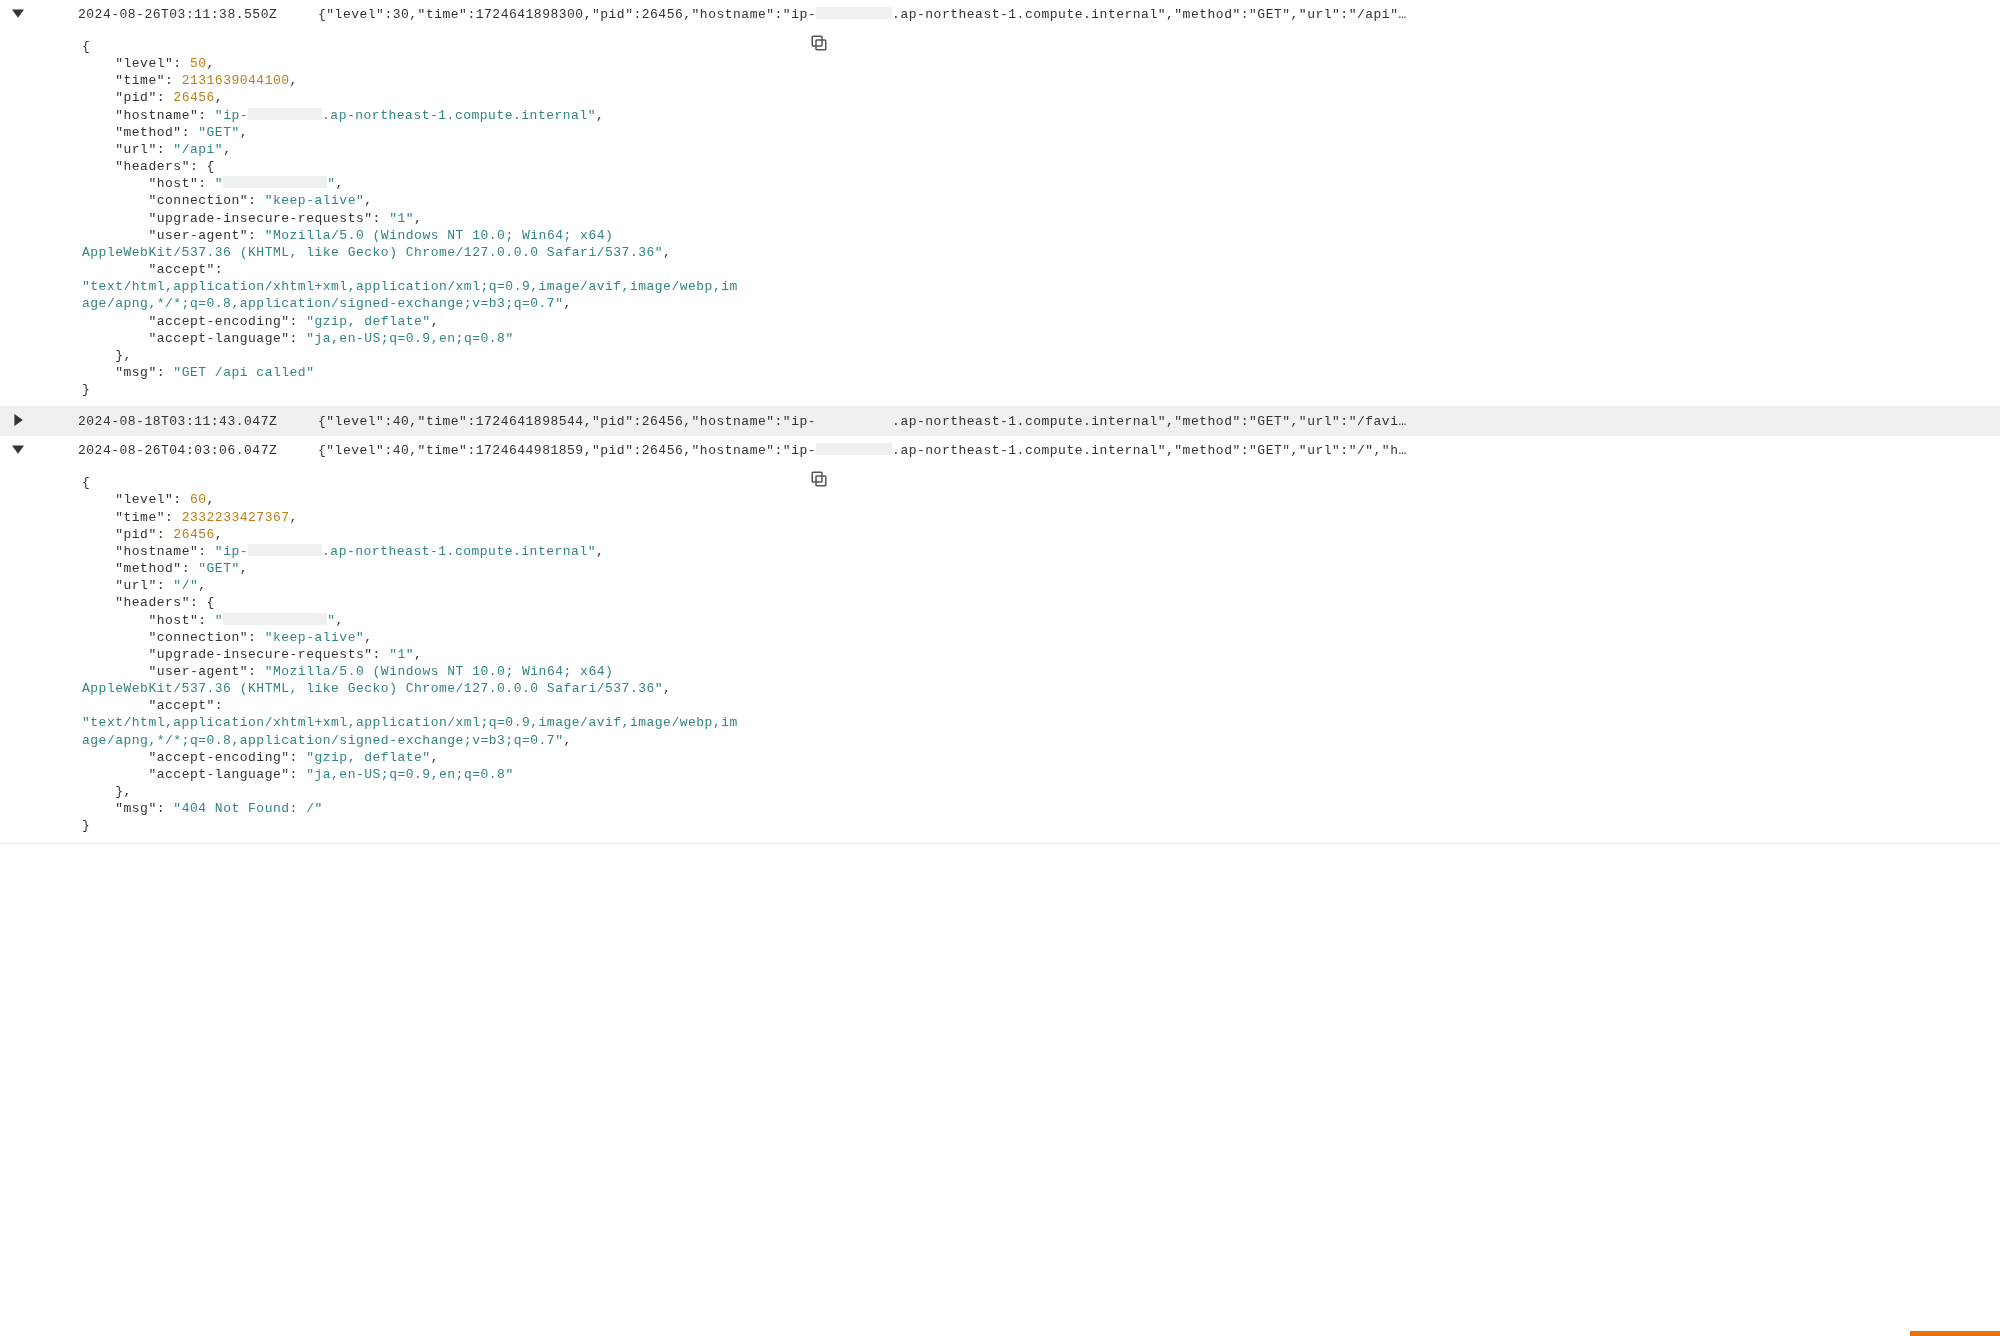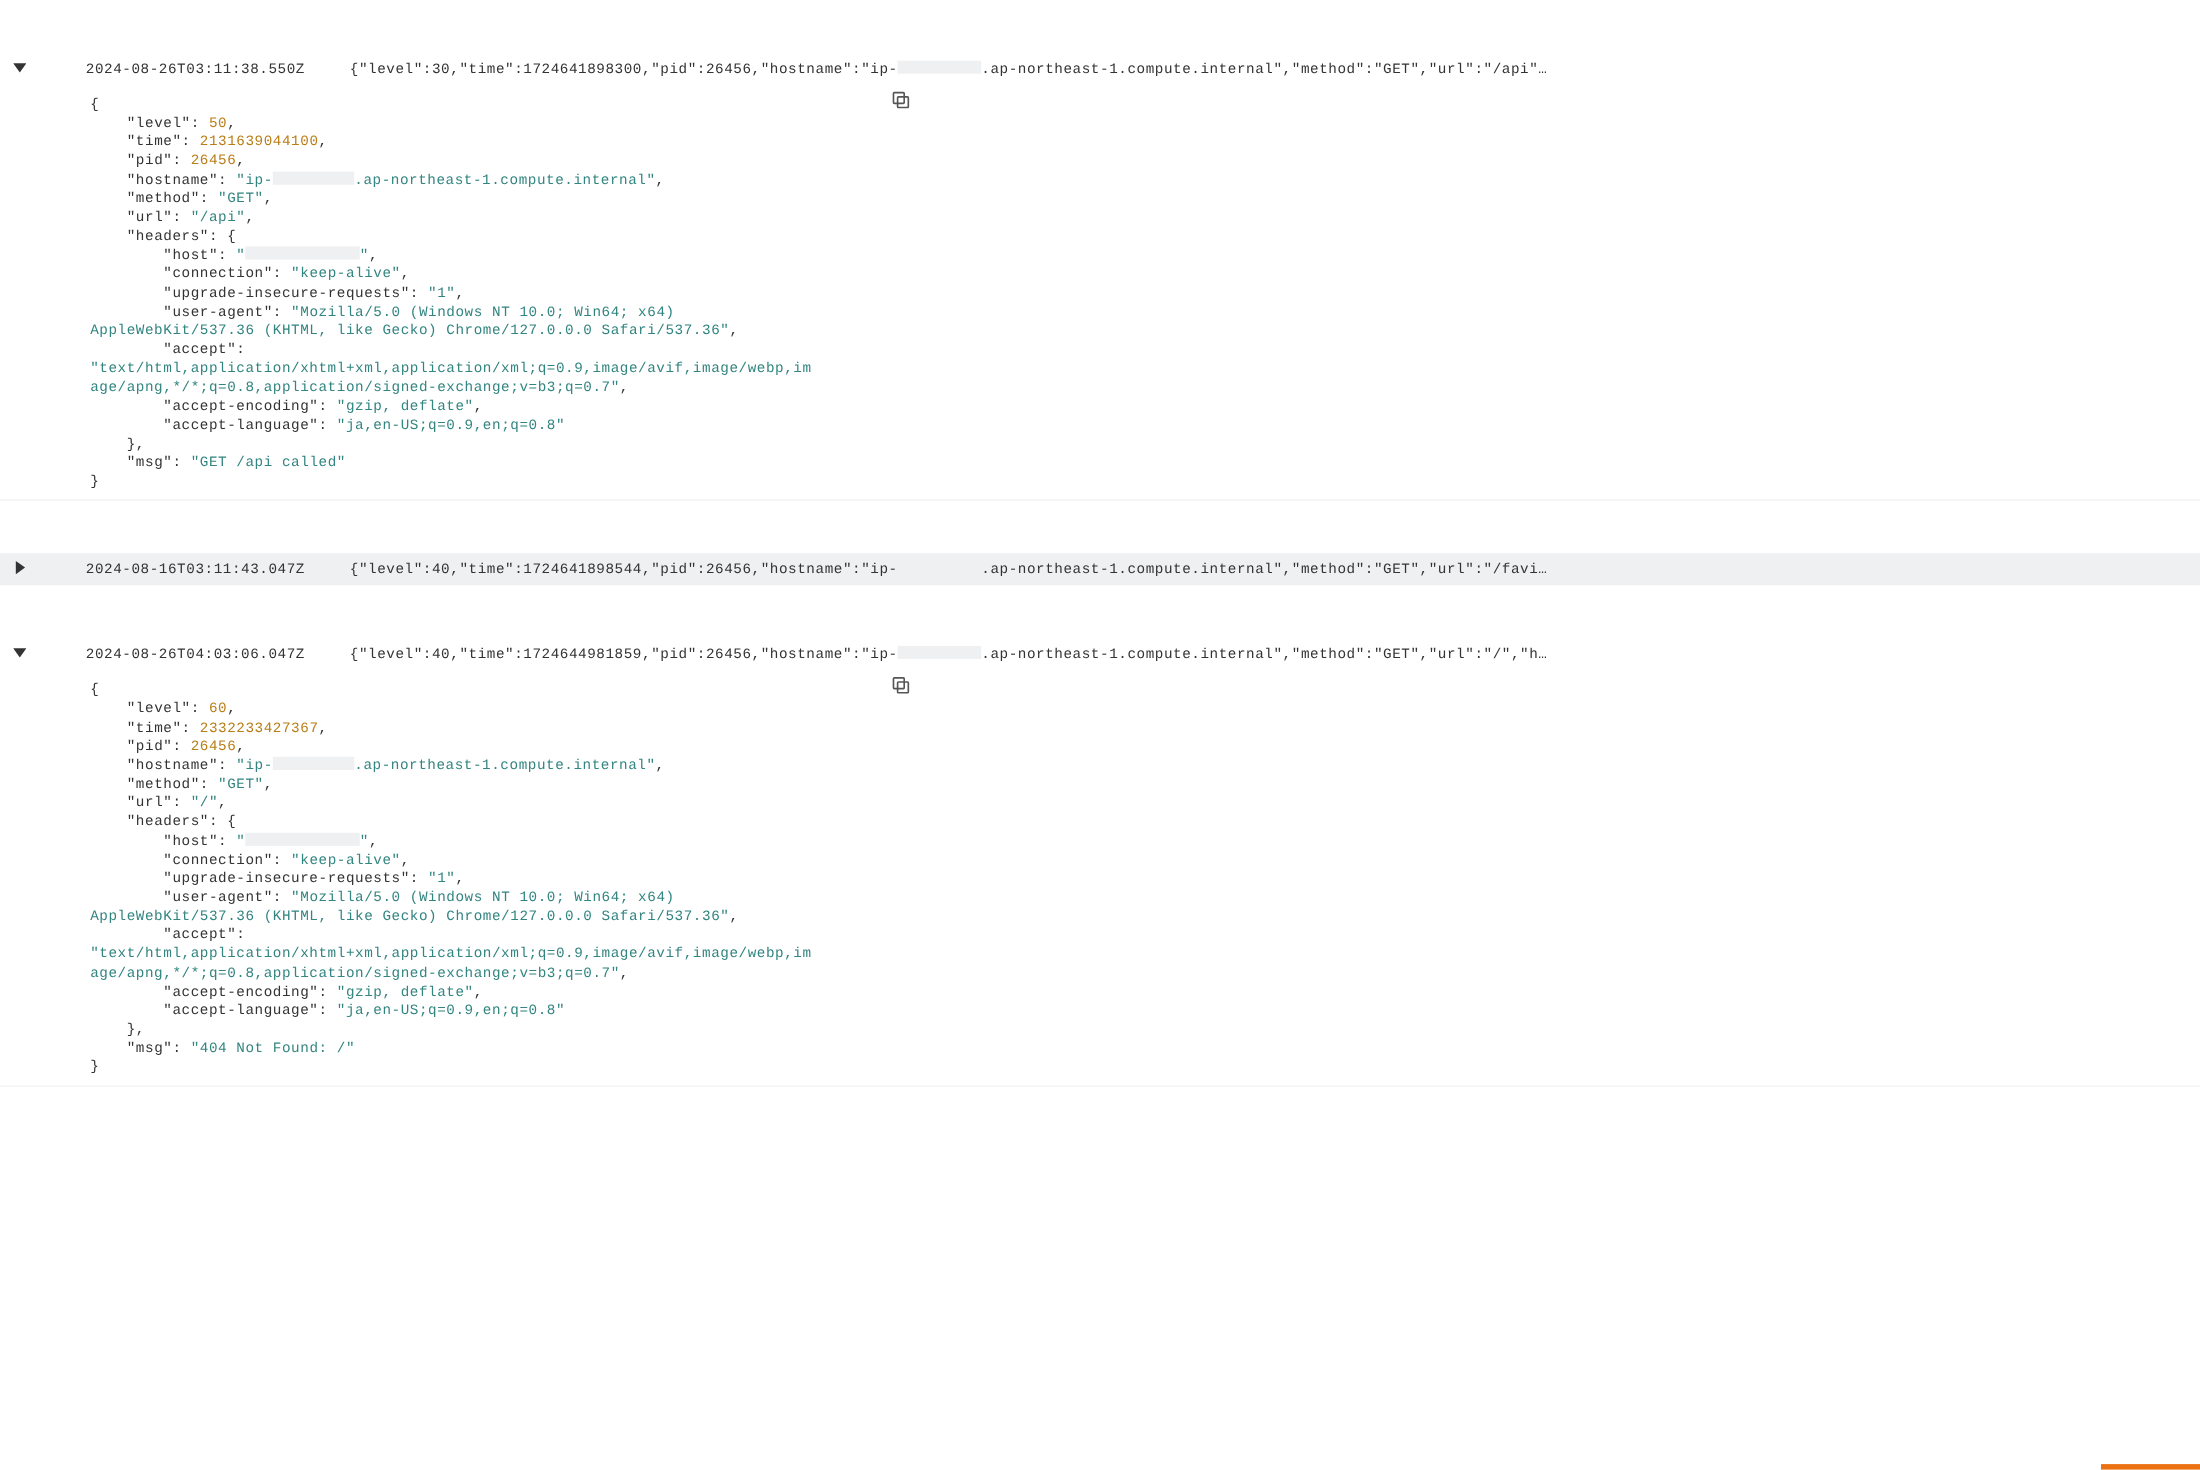--- a/index.html
+++ b/index.html
@@ -4,21 +4,20 @@
   <style>
     * { margin: 0; padding: 0; box-sizing: border-box; }
     body {
       font-family: Menlo, Monaco, Consolas, "Courier New", monospace;
       font-size: 13px;
       background: #fff;
       color: #333;
     }
     .log-entry {
       border-bottom: 1px solid #eee;
-      margin-top: 48px;
     }
     .log-header {
       display: flex;
       align-items: center;
       padding: 4px 6px;
       cursor: pointer;
       min-height: 28px;
     }
     .log-header.shaded {
       background: #eef0f2;
@@ -121,21 +120,21 @@
         <span class="key">"accept-language"</span><span class="pun">: </span><span class="str">"ja,en-US;q=0.9,en;q=0.8"</span>
     <span class="pun">},</span>
     <span class="key">"msg"</span><span class="pun">: </span><span class="str">"GET /api called"</span>
 <span class="pun">}</span></div></div>
     </div>
     <div class="log-entry">
       <div class="log-header shaded">
         <span class="caret"><svg viewBox="0 0 10 10" width="12" height="12">
             <polygon points="2,0 9,5 2,10" fill="currentColor"></polygon>
           </svg></span>
-        <span class="timestamp">2024-08-16T03:11:43.047Z</span>
+        <span class="timestamp">2024-08-18T03:11:43.047Z</span>
         <span class="summary">{"level":40,"time":1724641898544,"pid":26456,"hostname":"ip-<span class="redacted" style="width:76px"></span>.ap-northeast-1.compute.internal","method":"GET","url":"/favi…</span>
       </div>
     </div>
     <div class="log-entry">
       <div class="log-header">
         <span class="caret"><svg viewBox="0 0 10 10" width="12" height="12">
             <polygon points="0,2 10,2 5,9" fill="currentColor"></polygon>
           </svg></span>
         <span class="timestamp">2024-08-26T04:03:06.047Z</span>
         <span class="summary">{"level":40,"time":1724644981859,"pid":26456,"hostname":"ip-<span class="redacted" style="width:76px"></span>.ap-northeast-1.compute.internal","method":"GET","url":"/","h…</span>

